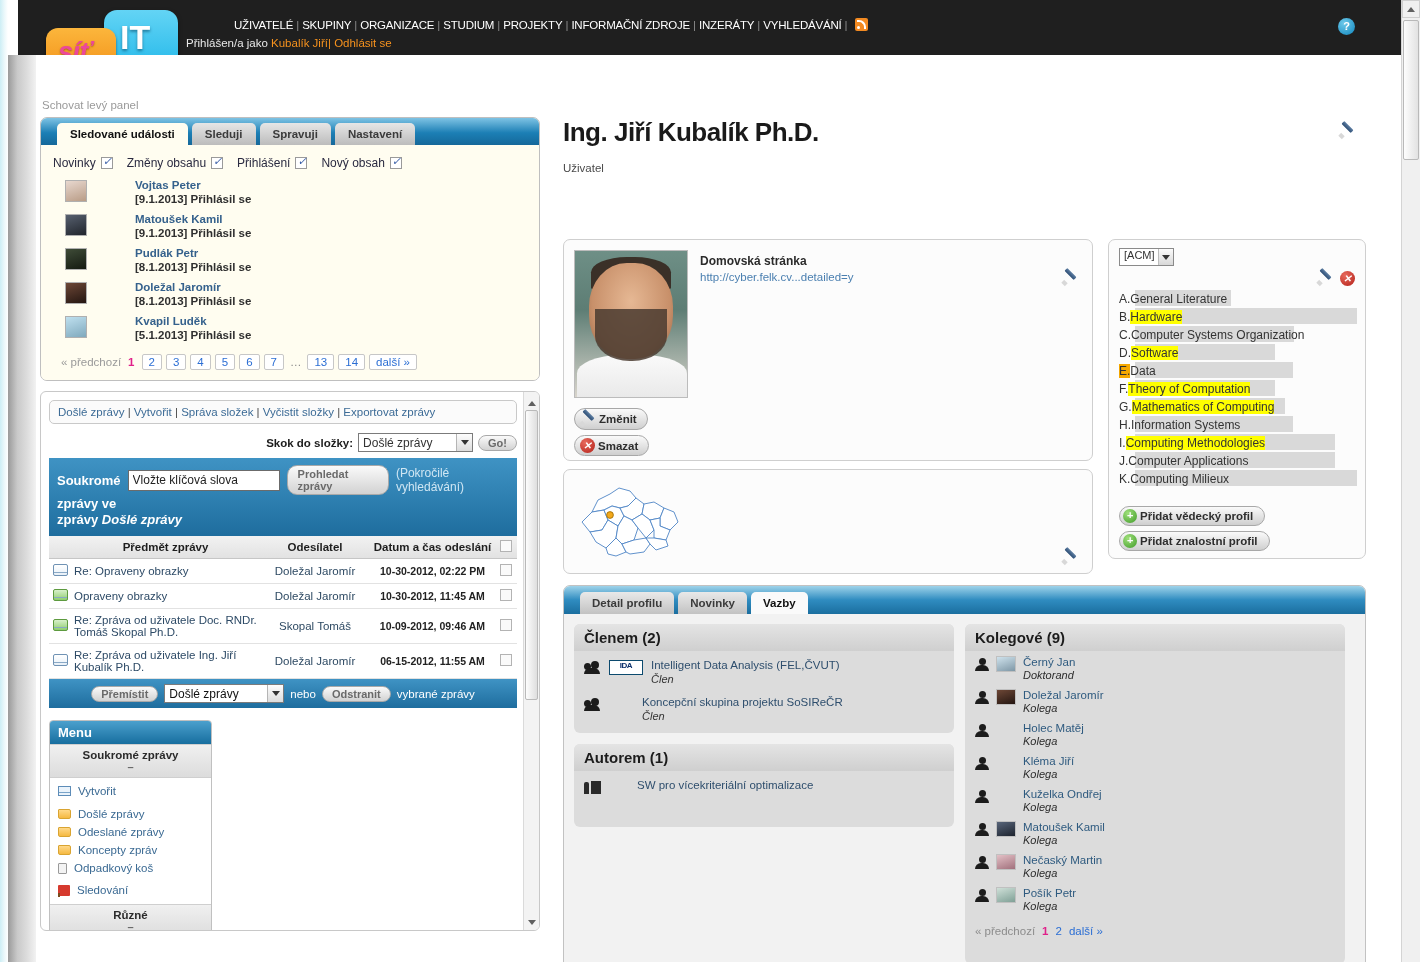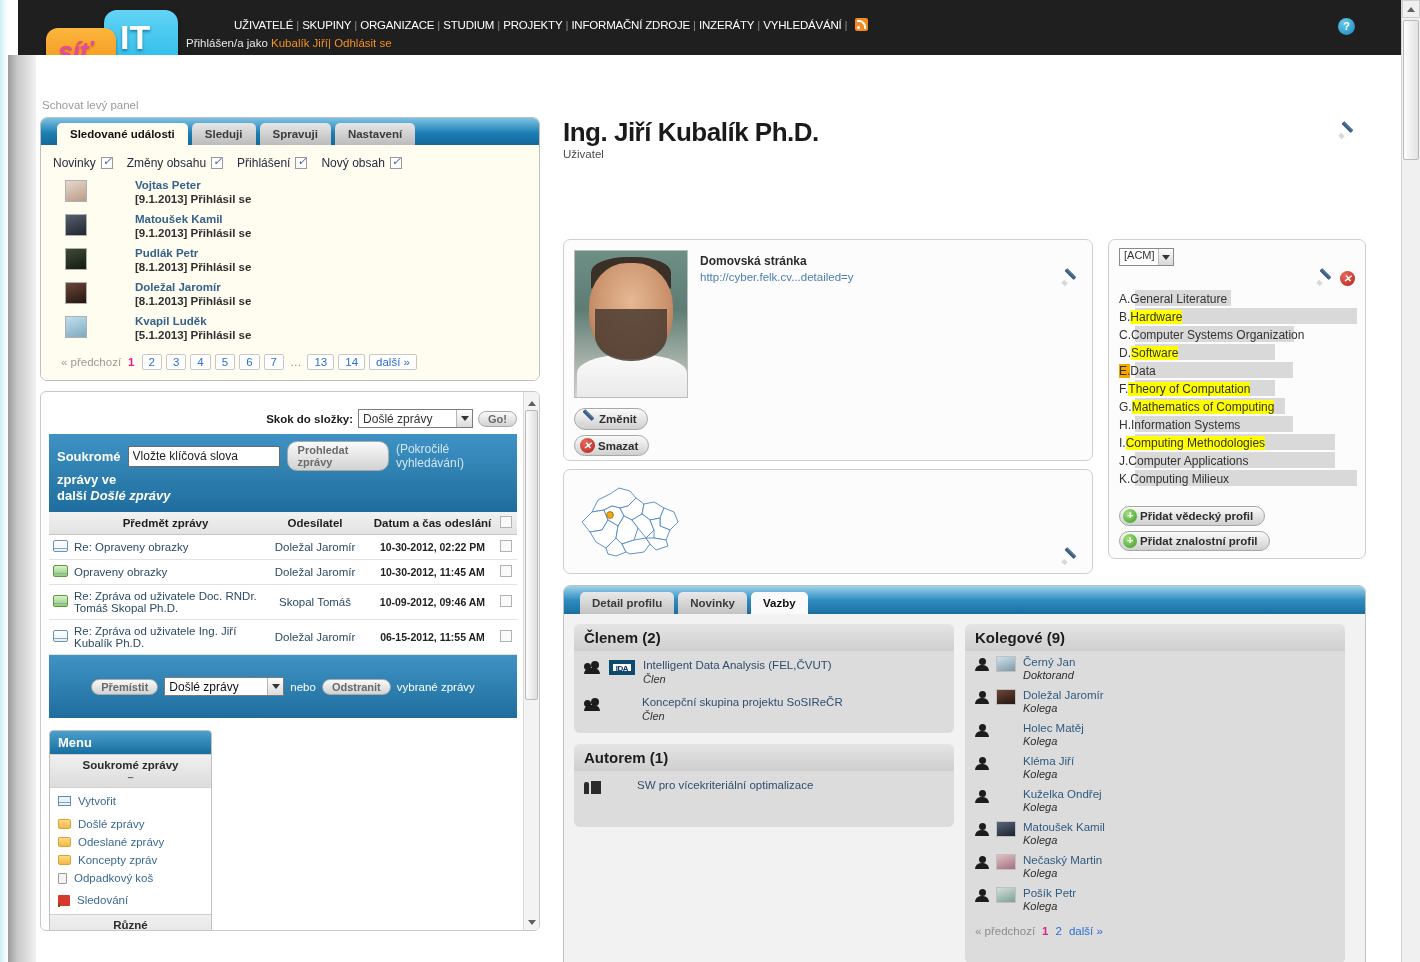--- a/index.html
+++ b/index.html
@@ -145,21 +145,21 @@
   table.msgs td.sub { color:#2d4a66; }
   table.msgs td.dt { font-size:10.5px; color:#222; text-align:center; font-weight:bold; }
   table.msgs td.snd { text-align:center; }
   .env { width:15px; height:12px; border:1px solid #6f92b4; border-radius:2px; display:inline-block;
       background:linear-gradient(to bottom,#ffffff,#e8f0f8); position:relative;}
   .env:after{content:"";position:absolute;left:0;top:0;width:13px;height:7px;
       border-bottom:1px solid #8aa9c6;}
   .env.reply{background:linear-gradient(to bottom,#d8f0cb,#8fce6e); border-color:#5d9a3f;}
   .cbsm { width:12px; height:12px; border:1px solid #b3b3b3; background:#fafafa; display:inline-block;}
 
-  .msgfooter { background:linear-gradient(to bottom,#3f93c4,#1e6d9e); padding:22px 6px;
+  .msgfooter { background:linear-gradient(to bottom,#3f93c4,#1e6d9e); padding:5px 6px;
       display:flex; align-items:center; justify-content:center; gap:6px; color:#fff; font-size:11.5px; }
 
   
   .menubox { position:relative; margin-top:12px; width:163px; border:1px solid #c0c0c0;
       border-radius:4px 4px 0 0; background:#fff; overflow:hidden; }
   .menuhdr { background:linear-gradient(to bottom,#4ba0cd,#176e9f); color:#fff; font-weight:bold;
       font-size:13px; padding:4px 8px; }
   .menusec { background:linear-gradient(to bottom,#f0f0f0,#dcdcdc); border-top:1px solid #cfcfcf;
       border-bottom:1px solid #cfcfcf; padding:4px 8px; font-weight:bold; font-size:11.5px;
       color:#2b2b2b; display:flex; justify-content:space-between; align-items:center;flex-direction:column; }
@@ -171,21 +171,21 @@
   .mi-folder { width:13px;height:10px;background:linear-gradient(to bottom,#ffd98a,#f5b942);
       border:1px solid #d9a431; border-radius:1px 2px 2px 2px; }
   .mi-trash { width:9px;height:11px;background:#f3f3f3;border:1px solid #9a9a9a;border-radius:1px;}
   .mi-flag { width:12px;height:11px;background:#d63a2e; position:relative; border-radius:1px;}
   .mi-flag:after{content:"";position:absolute;left:0;bottom:-1px;width:2px;height:4px;background:#7a4b1d;}
   .mi-note { width:11px;height:12px;background:#fdfdfd;border:1px solid #b05a4a; border-left:3px solid #c0644f;}
 
   
   .rightcol { position:absolute; left:527px; top:62px; width:810px; }
   .ptitle { font-size:26px; font-weight:bold; color:#1a1a1a; letter-spacing:-0.5px; }
-  .psub { color:#4a4a4a; font-size:11.5px; }
+  .psub { color:#4a4a4a; font-size:11.5px; margin-top:14px; }
   .pencil { display:inline-block; width:16px; height:16px; position:relative; }
   .pencil:before { content:""; position:absolute; left:2px; top:2px; width:13px; height:4px;
       background:linear-gradient(to bottom,#5f7fa3,#2d4e75); transform:rotate(45deg);
       transform-origin:center; border-radius:1px; }
   .pencil:after { content:""; position:absolute; left:0px; top:11px; width:5px; height:4px;
       background:#d8d8d8; transform:rotate(45deg); }
   .xicon { display:inline-block; width:15px; height:15px; border-radius:50%;
       background:radial-gradient(circle at 35% 30%,#e86a5d,#b32119); color:#fff; font-size:10px;
       font-weight:bold; text-align:center; line-height:15px; }
 
@@ -251,21 +251,21 @@
   .grphdr { background:linear-gradient(to bottom,#e4e4e4,#cfcfcf); border-radius:6px 6px 0 0;
       padding:5px 10px; font-size:15px; font-weight:bold; color:#1c1c1c; }
   .grprow { display:flex; align-items:flex-start; gap:8px; padding:7px 10px 2px 10px; }
   .ico-group { width:17px; height:13px; position:relative; flex:none; margin-top:3px; }
   .ico-group:before{content:"";position:absolute;left:0;top:2px;width:7px;height:7px;border-radius:50%;background:#1c1c1c;}
   .ico-group:after{content:"";position:absolute;left:7px;top:0px;width:8px;height:8px;border-radius:50%;background:#1c1c1c;}
   .ico-group i{position:absolute;left:0;bottom:0;width:16px;height:6px;border-radius:6px 6px 0 0;background:#1c1c1c;}
   .ico-doc { width:17px; height:14px; position:relative; flex:none; margin-top:3px; }
   .ico-doc:before{content:"";position:absolute;left:0;top:1px;width:5px;height:12px;background:#2a2a2a;border-radius:2px 2px 0 0;}
   .ico-doc:after{content:"";position:absolute;left:7px;top:0;width:10px;height:13px;background:#2a2a2a;}
-  .ida { width:26px; height:15px; background:#fff; border:4px solid #0c4a6e; flex:none; margin-top:2px;
+  .ida { width:34px; height:15px; background:#fff; border:1px solid #0c4a6e; flex:none; margin-top:2px;
       font-size:8px; font-weight:bold; color:#0a2f6b; text-align:center; line-height:9px; letter-spacing:-0.5px;}
   .grprow .tx { line-height:14px; }
   .grprow .tx a { color:#2e4e6d; text-decoration:none; font-size:11.5px; }
   .grprow .tx .role { font-style:italic; color:#333; font-size:11px; }
   .colrow { display:flex; align-items:flex-start; gap:7px; padding:4px 10px 3px 10px; }
   .ico-person { width:14px; height:14px; position:relative; flex:none; margin-top:3px; }
   .ico-person:before{content:"";position:absolute;left:4px;top:0;width:7px;height:7px;border-radius:50%;background:#1c1c1c;}
   .ico-person:after{content:"";position:absolute;left:0;bottom:1px;width:14px;height:6px;border-radius:7px 7px 0 0;background:#1c1c1c;}
   .avatar-sm { width:20px; height:16px; border:1px solid #c0c0c0; flex:none; margin-top:1px; }
   .avatar-ph { width:20px; height:16px; flex:none; }
@@ -391,20 +391,27 @@
             <span class="pg">13</span>
             <span class="pg">14</span>
             <span class="next">další »</span>
           </div>
         </div>
       </div>
 
       <div class="msgwrap">
         <div class="msg-inner">
 
+          <div class="msgtoolbar">
+            <a>Došlé zprávy</a> |
+            <a>Vytvořit</a> |
+            <a>Správa složek</a> |
+            <a>Vyčistit složky</a> |
+            <a>Exportovat zprávy</a>
+          </div>
 
           <div class="jumprow">
             <span class="lbl">Skok do složky:</span>
             <span class="selbox" style="width:115px">
               <span>Došlé zprávy</span>
               <span class="arrow">
                   <i class="caret"></i>
                 </span>
             </span>
             <span class="btn-gray">Go!</span>
@@ -412,21 +419,21 @@
 
           <div class="searchband">
             <div class="line1">
               <span class="ttl">Soukromé</span>
               <input type="text" value="Vložte klíčová slova" style="">
               <span class="btn-gray" style="padding:2px 10px;">Prohledat zprávy</span>
               <span class="adv">(Pokročilé vyhledávání)</span>
             </div>
             <div class="ttl2">zprávy ve</div>
             <div class="ttl2">
-              <span>další</span>
+              <span>zprávy</span>
               <em>Došlé zprávy</em>
             </div>
           </div>
 
           <table class="msgs">
             <tbody>
                 <tr>
               <th style="width:22px"></th>
               <th>Předmět zprávy</th>
               <th style="width:110px">Odesílatel</th>

